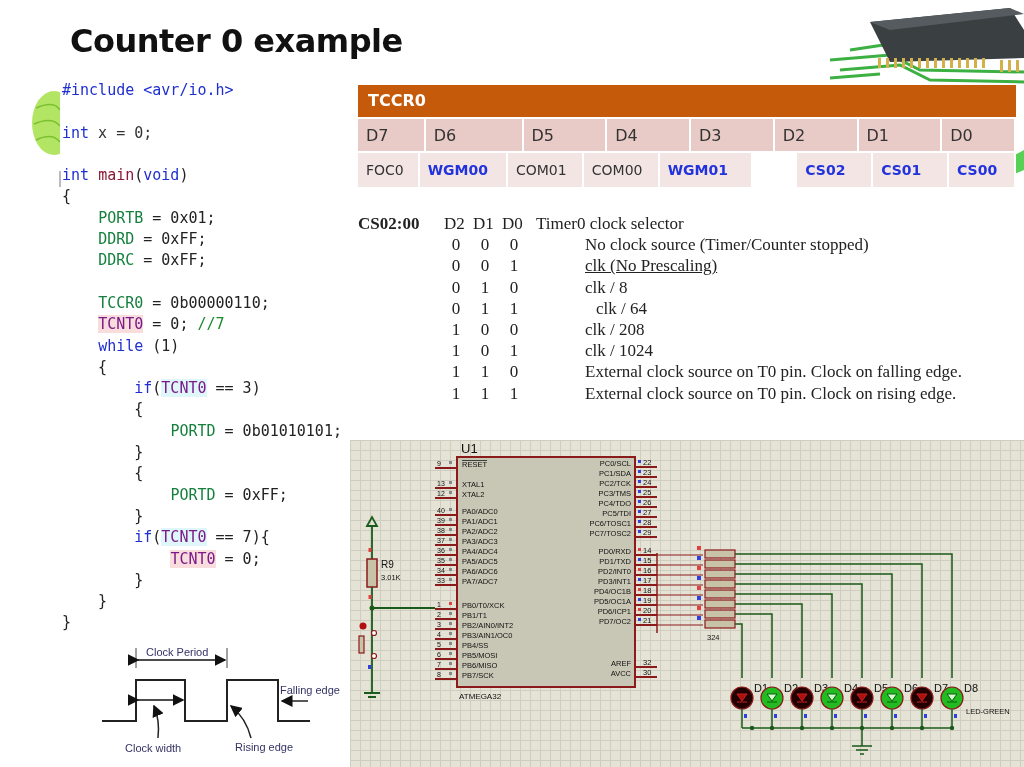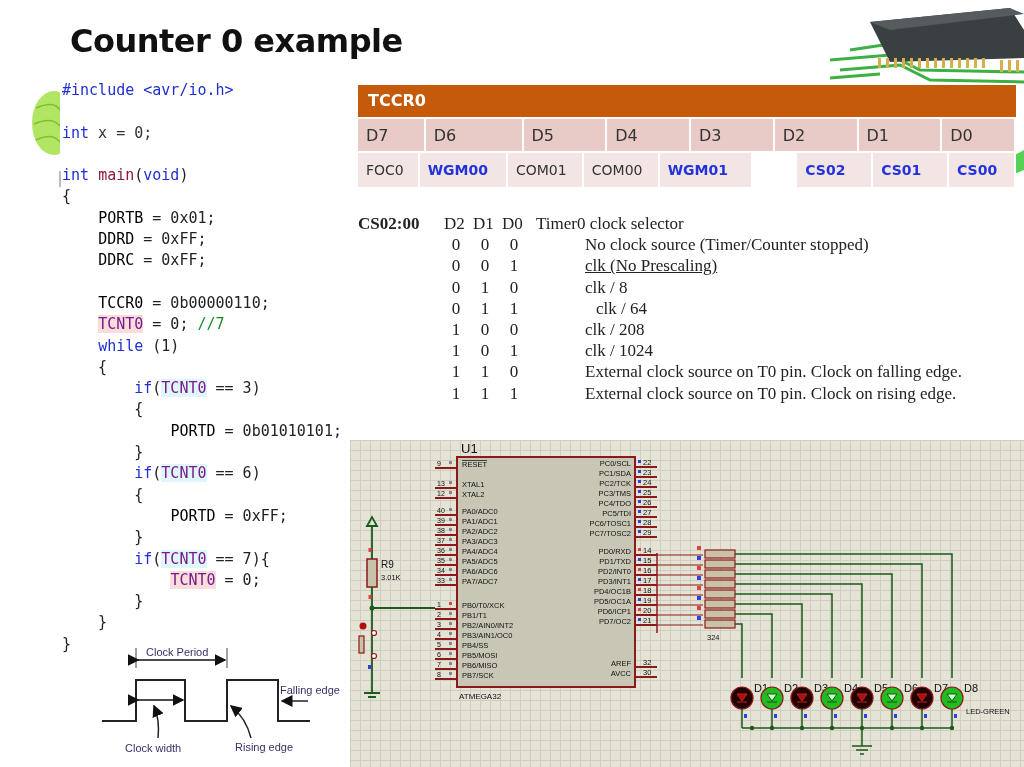--- a/index.html
+++ b/index.html
@@ -19,21 +19,21 @@
 
   
   .code {
     position: absolute; left: 62px; top: 80px; width: 290px;
     font-family: "DejaVu Sans Mono", monospace; font-size: 15px; line-height: 21.3px;
     color: #222;
   }
   .code .line { white-space: pre; height: 21.3px; }
   .tok-kw { color: #1f2fd0; }
   .tok-fn { color: #8b1a3a; }
-  .tok-id { color: #000000; }
+  .tok-id { color: #15803d; }
   .tok-num { color: #333; }
   .tok-cm { color: #1a8a2a; }
   .tok-hl-red { background: #f9dcdc; color: #7a1a8a; }
   .tok-hl-cyan { background: #dff6fa; color: #7a1a8a; }
   .code-gutter { position: absolute; left: 59px; top: 171px; width: 2px; height: 16px; background: #bbb; }
 
   
   .tccr {
     position: absolute; left: 358px; top: 85px; width: 658px;
     font-family: "DejaVu Sans", sans-serif;
@@ -130,21 +130,20 @@
     <div class="line"><span>    </span><span class="tok-id">DDRC</span><span> = 0xFF;</span></div>
     <div class="line"></div>
     <div class="line"><span>    </span><span class="tok-id">TCCR0</span><span> = 0b00000110;</span></div>
     <div class="line"><span>    </span><span class="tok-hl-red">TCNT0</span><span> = 0; </span><span class="tok-cm">//7</span></div>
     <div class="line"><span>    </span><span class="tok-kw">while</span><span> (1)</span></div>
     <div class="line"><span>    {</span></div>
     <div class="line"><span>        </span><span class="tok-kw">if</span><span>(</span><span class="tok-hl-cyan">TCNT0</span><span> == 3)</span></div>
     <div class="line"><span>        {</span></div>
     <div class="line"><span>            </span><span class="tok-id">PORTD</span><span> = 0b01010101;</span></div>
     <div class="line"><span>        }</span></div>
-    <div class="line"><span>        </span><span class="tok-kw">if</span><span>(</span><span class="tok-hl-cyan">TCNT0</span><span> == 6)</span></div>
     <div class="line"><span>        {</span></div>
     <div class="line"><span>            </span><span class="tok-id">PORTD</span><span> = 0xFF;</span></div>
     <div class="line"><span>        }</span></div>
     <div class="line"><span>        </span><span class="tok-kw">if</span><span>(</span><span class="tok-hl-cyan">TCNT0</span><span> == 7){</span></div>
     <div class="line"><span>            </span><span class="tok-hl-red">TCNT0</span><span> = 0;</span></div>
     <div class="line"><span>        }</span></div>
     <div class="line"><span>    }</span></div>
     <div class="line"><span>}</span></div>
   </div>
 

